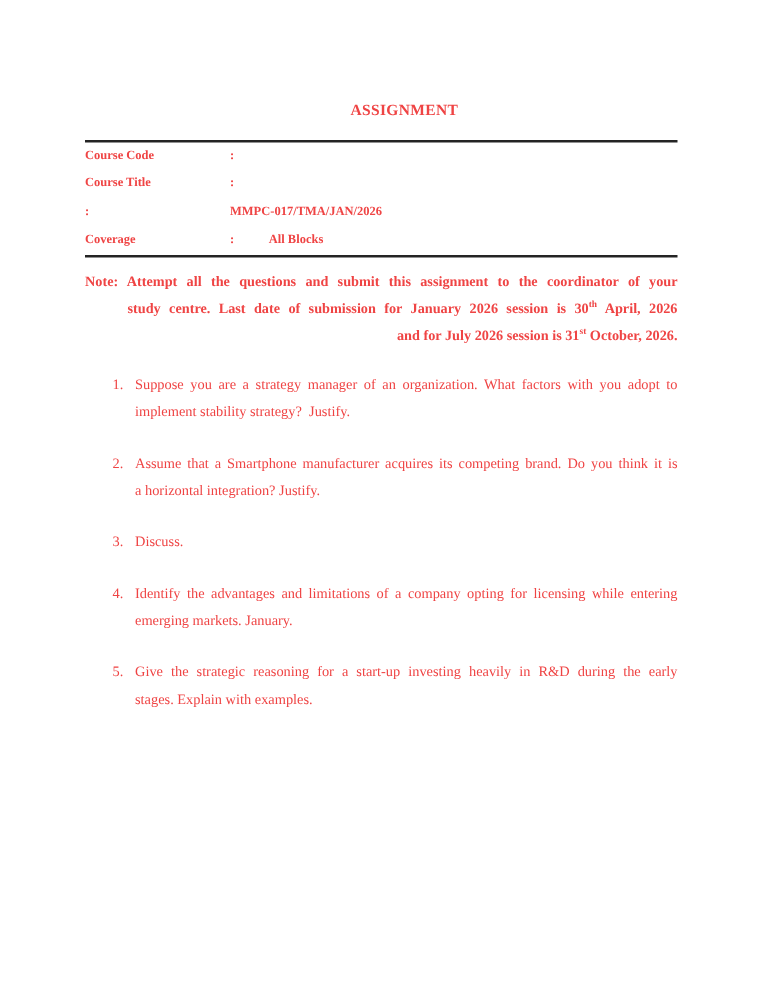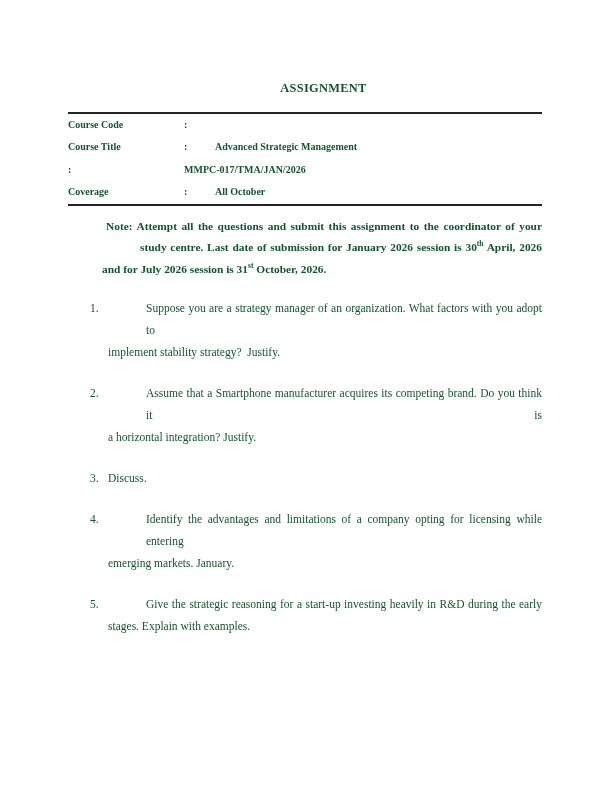--- a/index.html
+++ b/index.html
@@ -1,40 +1,40 @@
 <!DOCTYPE html>
 <html><head>
 <meta charset="utf-8">
 <style>
   html, body { margin:0; padding:0; background:#ffffff; }
   .page {
     position:relative; width:612px; height:792px; background:#ffffff;
-    font-family:"Liberation Serif", serif; color:#14532d; overflow:hidden;
+    font-family:"Liberation Serif", serif; color:#ef4444; overflow:hidden;
   }
   .content { position:absolute; left:68px; top:0; width:474px; }
 
   .doc-title {
     margin-top:81px; height:15px; line-height:15px;
     text-align:center; text-indent:37px;
     font-weight:bold; font-size:12.4px; letter-spacing:0.3px;
   }
 
   .rule { border:none; border-top:2px solid #242424; height:0; margin:0; }
   .rule-top { margin-top:16px; }
 
   .info-row {
     display:grid; grid-template-columns:116px 31px 1fr;
     height:22.4px; line-height:22.4px;
     font-weight:bold; font-size:10px; white-space:nowrap;
   }
 
   .note { margin-top:10px; font-weight:bold; font-size:11.4px; line-height:21.5px; }
-  .note-line { display:block; }
+  .note-line { display:block;text-align:right; }
   .note-line.indent { padding-left:34px; }
-  .jl { text-align:justify; text-align-last:justify;margin-left:38px; }
+  .jl { text-align:justify; text-align-last:justify; }
   sup { font-size:7.5px; line-height:0; vertical-align:super; }
 
   .question {
     display:flex; margin-left:22px; margin-top:19px;
     font-size:11.5px; line-height:22px;
   }
   .question.first { margin-top:17px; }
   .q-num { flex:none; width:18px; }
   .q-body { flex:1; min-width:0; }
   .q-line { display:block; }
@@ -50,30 +50,29 @@
     <hr class="rule rule-top">
 
     <div class="info-table">
       <div class="info-row">
         <span>Course Code</span>
         <span>:</span>
       </div>
       <div class="info-row">
         <span>Course Title</span>
         <span>:</span>
-        <span>Advanced Strategic Management</span>
       </div>
       <div class="info-row">
         <span>:</span>
         <span>MMPC-017/TMA/JAN/2026</span>
       </div>
       <div class="info-row">
         <span>Coverage</span>
         <span>:</span>
-        <span>All October</span>
+        <span>All Blocks</span>
       </div>
     </div>
 
     <hr class="rule">
 
     <div class="note">
       <div class="note-line jl">
         <span class="note-label">Note:</span>
         <span>Attempt all the questions and submit this assignment to the coordinator of your</span>
       </div>

